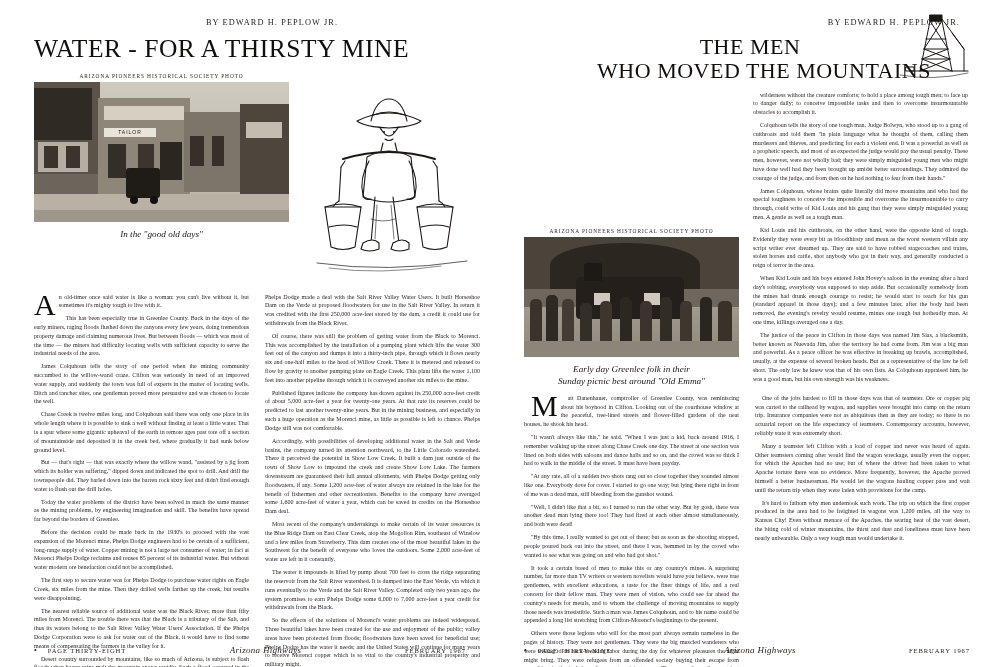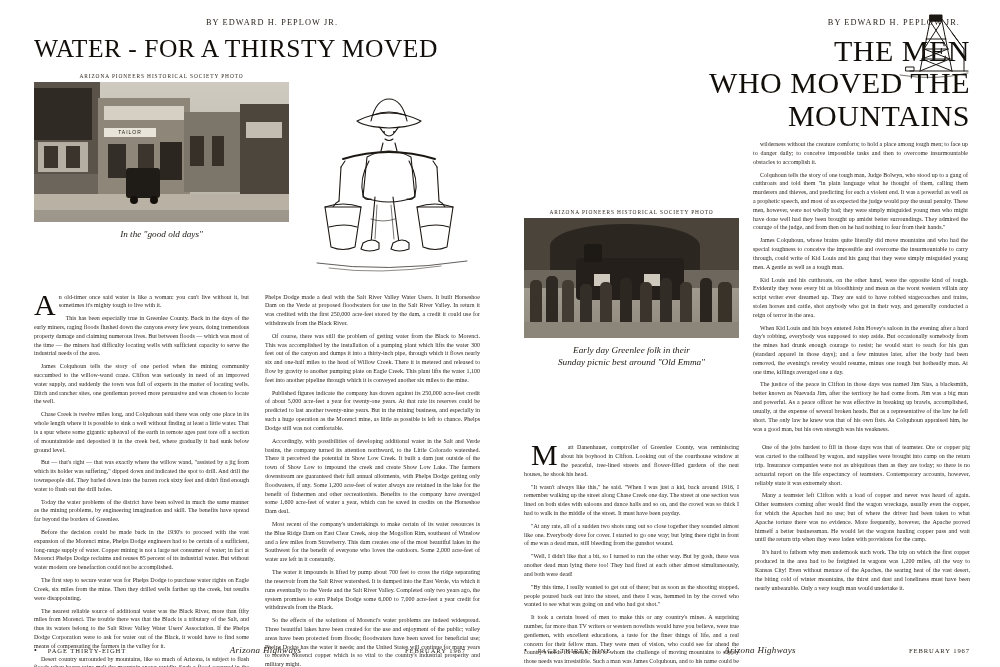--- a/index.html
+++ b/index.html
@@ -49,22 +49,22 @@
     margin: 0;
     line-height: 1.08;
   }
   .headline.left-head {
     font-size: 25.5px;
     text-align: left;
     margin-top: 2px;
     margin-bottom: 10px;
   }
   .headline.right-head {
-    font-size: 30px;
-    text-align: right;
+    font-size: 22px;
+    text-align: center;
     margin-top: 0px;
     margin-bottom: 8px;
     padding-left: 6px;
   }
   .headline .l2 { display: block; padding-left: 28px; }
 
   .credit {
     font-size: 5.4px;
     letter-spacing: 0.9px;
     text-align: center;
@@ -126,21 +126,21 @@
     line-height: 22px;
     padding: 1px 3px 0 0;
     font-family: "Liberation Serif", serif;
     color: #120e0a;
   }
 
   
   .right-top {
     display: flex;
     gap: 14px;
-    align-items: center;
+    align-items: flex-end;
   }
   .right-photo-col { width: 215px; }
   .photo-r {
     width: 215px;
     height: 120px;
     background: #5f5b55;
     position: relative;
     overflow: hidden;
   }
   .right-text-col {
@@ -205,21 +205,21 @@
 </style>
 </head>
 <body>
 
 <div class="spread">
 
   <div class="page left">
 
     <div class="byline">BY EDWARD H. PEPLOW JR.</div>
 
-    <h1 class="headline left-head">WATER - FOR A THIRSTY MOVED</h1>
+    <h1 class="headline left-head">WATER - FOR A THIRSTY MINE</h1>
 
     <div class="left-top">
 
       <div class="photo-block">
         <div class="credit">ARIZONA PIONEERS HISTORICAL SOCIETY PHOTO</div>
         <div class="photo">
           <div class="ph-sky"></div>
           <div class="ph-mid" style="left:0;top:0;width:66px;height:140px;background:#595349;"></div>
           <div class="ph-dark" style="left:0;top:6px;width:58px;height:52px;background:#2f2a24;"></div>
           <div class="ph-light" style="left:4px;top:60px;width:50px;height:30px;background:#b5afa3;"></div>

